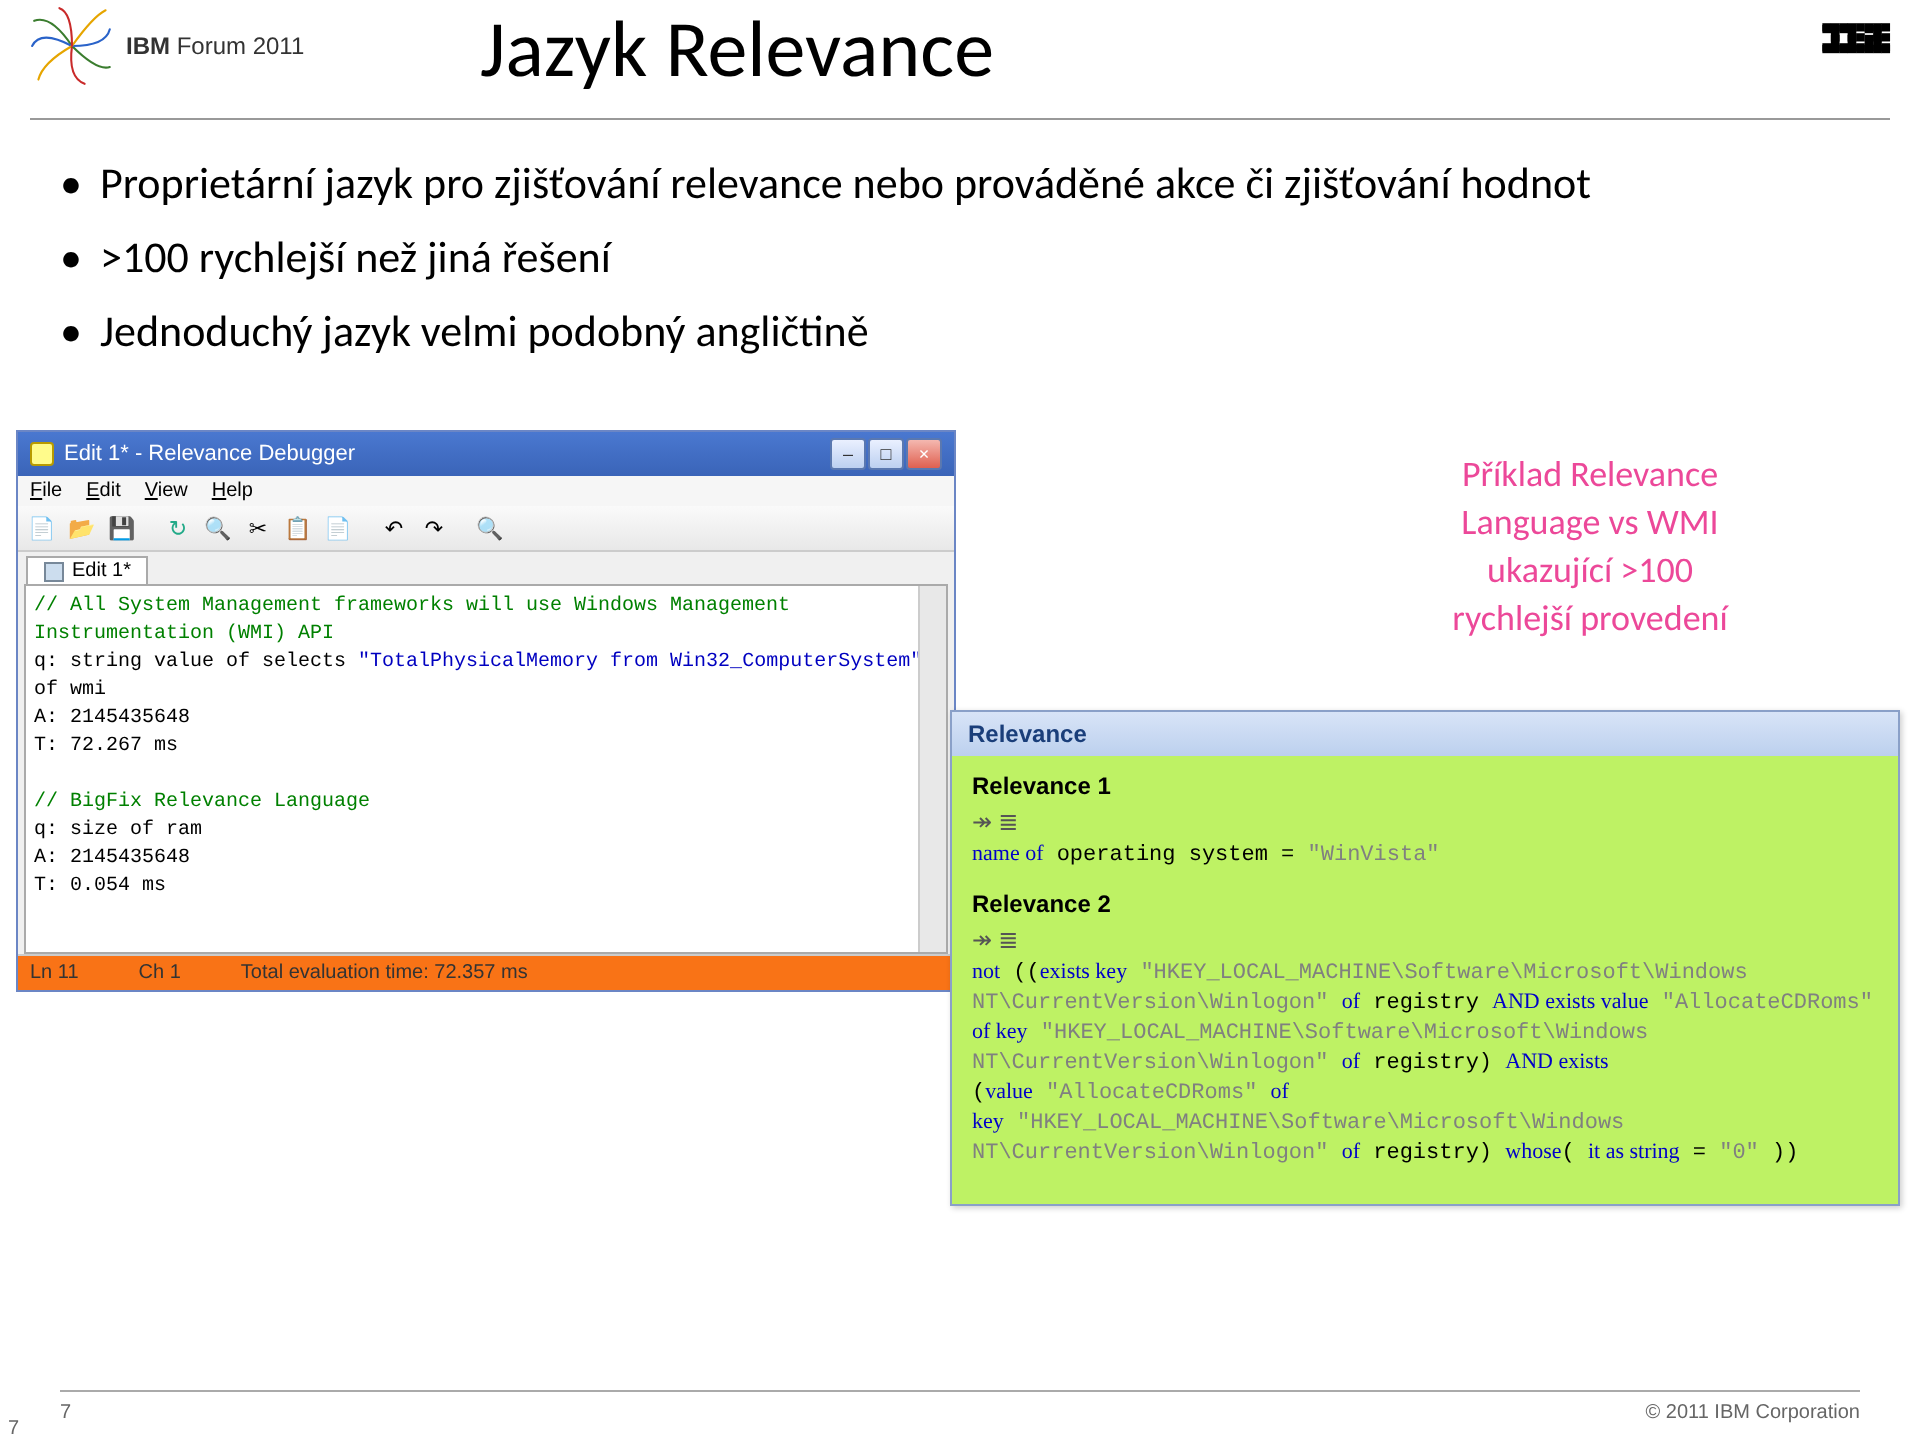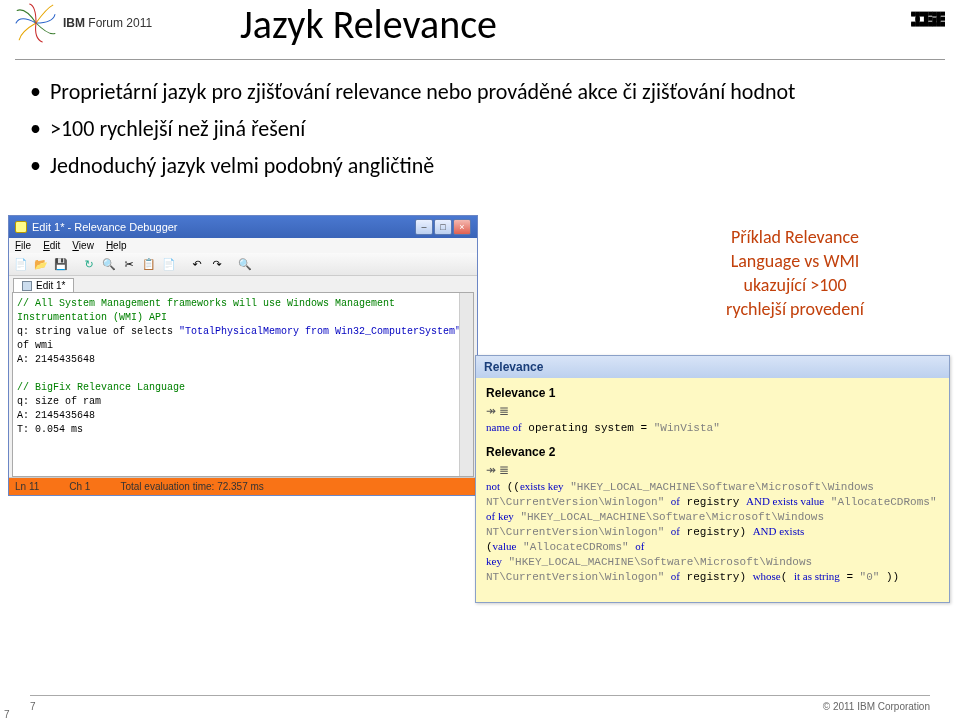--- a/index.html
+++ b/index.html
@@ -192,42 +192,42 @@
     background: #e8e8e8;
     border-left: 1px solid #ccc;
   }
   .caption-right {
     position: absolute;
     right: 40px;
     top: 225px;
     width: 250px;
     font-family: Calibri, Arial, sans-serif;
     font-size: 18px;
-    color: #c2410c;
+    color: #ec4899;
     text-align: center;
     line-height: 24px;
   }
   
   .rel-panel {
     position: absolute;
     left: 475px;
     top: 355px;
     width: 475px;
     border: 1px solid #8aa0c8;
     box-shadow: 1px 1px 3px rgba(0,0,0,0.2);
   }
   .rel-title {
     background: linear-gradient(#d8e4f7, #bcd0ee);
     color: #1a3e7a;
     font-weight: bold;
     font-size: 12px;
     padding: 4px 8px;
   }
   .rel-body {
-    background: #fef9c3;
+    background: #bef264;
     padding: 8px 10px;
   }
   .rel-section {
     margin-bottom: 10px;
   }
   .rel-section-title {
     font-weight: bold;
     font-size: 12px;
     margin-bottom: 4px;
   }
@@ -344,20 +344,21 @@
       <div class="tab">
         <span class="tab-icon"></span>
         <span>Edit 1*</span>
       </div>
     </div>
     <div class="editor">
       <div class="scroll-right"></div>
       <div class="comment">// All System Management frameworks will use Windows Management Instrumentation (WMI) API</div>
       <div><span>q: string value of selects </span><span class="kw">"TotalPhysicalMemory from Win32_ComputerSystem"</span><span> of wmi</span></div>
       <div>A: 2145435648</div>
+      <div>T: 72.267 ms</div>
       <div>&nbsp;</div>
       <div class="comment">// BigFix Relevance Language</div>
       <div>q: size of ram</div>
       <div>A: 2145435648</div>
       <div>T: 0.054 ms</div>
     </div>
     <div class="statusbar">
       <span>Ln 11</span>
       <span>Ch 1</span>
       <span>Total evaluation time: 72.357 ms</span>

